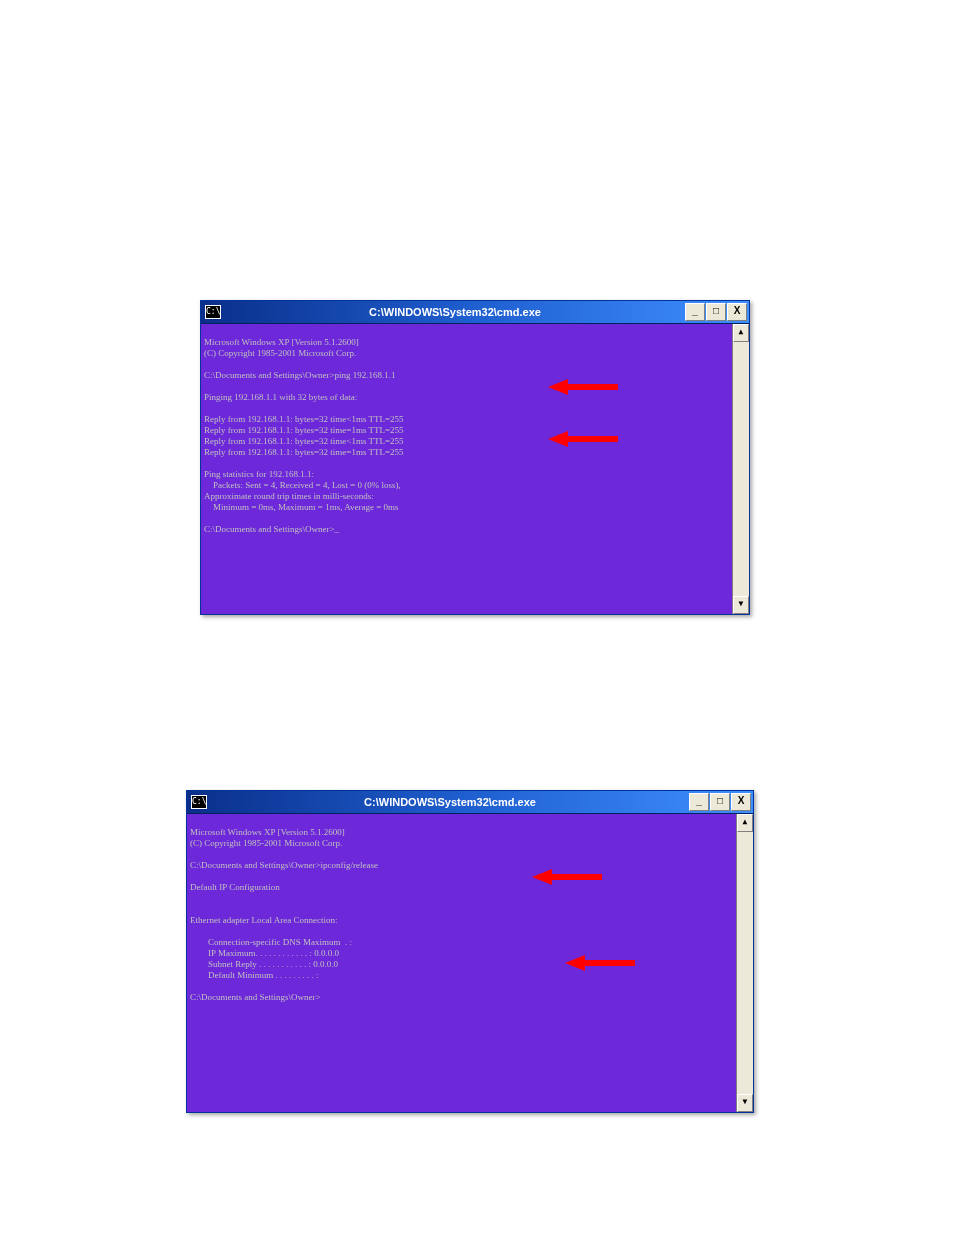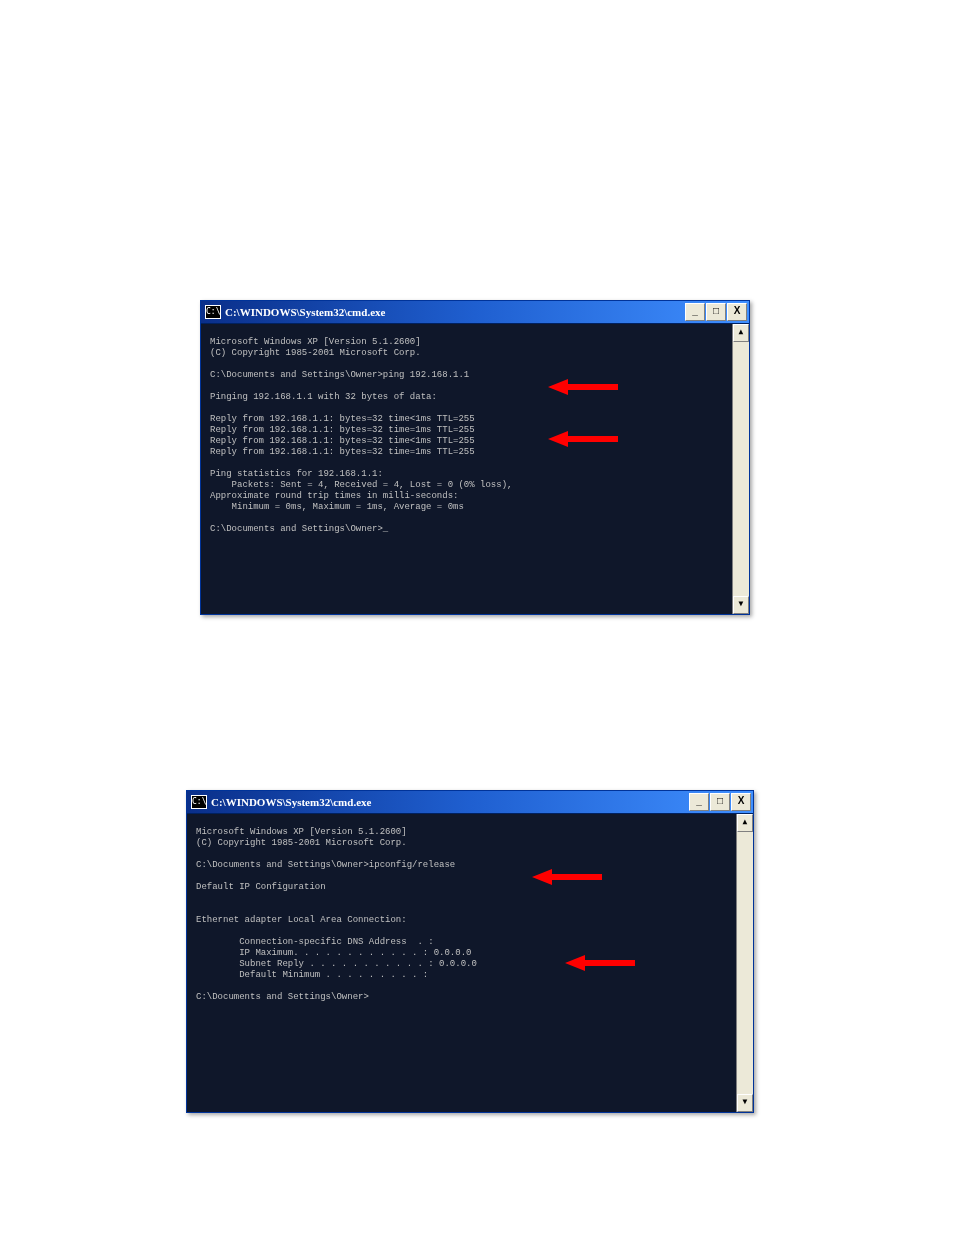--- a/index.html
+++ b/index.html
@@ -38,26 +38,27 @@
     background: #000;
     color: #fff;
     font-size: 8px;
     line-height: 12px;
     text-align: center;
     border: 1px solid #fff;
     margin-right: 4px;
   }
   .titlebar .title-text {
     color: #ffffff;
-    font-family: Liberation Serif, serif;
+    font-family: Liberation Sans, sans-serif;
     font-size: 11px;
     font-weight: bold;
     flex: 1;
     white-space: nowrap;
     overflow: hidden;
+    text-align: center;
   }
   .titlebar .winbtns {
     display: flex;
     gap: 1px;
   }
   .titlebar .winbtn {
     width: 18px;
     height: 16px;
     background: #ece9d8;
     border: 1px solid #808080;
@@ -70,26 +71,26 @@
     line-height: 14px;
     color: #000;
     cursor: default;
   }
   .console-wrap {
     display: flex;
     background: #000;
   }
   .console {
     flex: 1;
-    background: #0f172a;
+    background: #6d28d9;
     color: #c0c0c0;
-    font-family: Liberation Mono, monospace;
+    font-family: Liberation Serif, serif;
     font-size: 9px;
     line-height: 11px;
-    padding: 2px 9px;
+    padding: 2px 3px;
     white-space: pre;
     overflow: hidden;
     position: relative;
   }
   .scrollbar {
     width: 16px;
     background: #ece9d8;
     display: flex;
     flex-direction: column;
     border-left: 1px solid #808080;
@@ -197,21 +198,21 @@
 <span>Microsoft Windows XP [Version 5.1.2600]</span>
 <span>(C) Copyright 1985-2001 Microsoft Corp.</span>
 <span></span>
 <span>C:\Documents and Settings\Owner&gt;ipconfig/release</span>
 <span></span>
 <span>Default IP Configuration</span>
 <span></span>
 <span></span>
 <span>Ethernet adapter Local Area Connection:</span>
 <span></span>
-<span>        Connection-specific DNS Address  . :</span>
+<span>        Connection-specific DNS Maximum  . :</span>
 <span>        IP Maximum. . . . . . . . . . . . : 0.0.0.0</span>
 <span>        Subnet Reply . . . . . . . . . . . : 0.0.0.0</span>
 <span>        Default Minimum . . . . . . . . . :</span>
 <span></span>
 <span>C:\Documents and Settings\Owner&gt;</span>
         
         <div class="arrow" style="left:345px; top:33px;">
           <svg width="70" height="16" viewBox="0 0 70 16">
               <polygon points="0,8 20,0 20,5 70,5 70,11 20,11 20,16" fill="#ff0000"></polygon>
             </svg>

